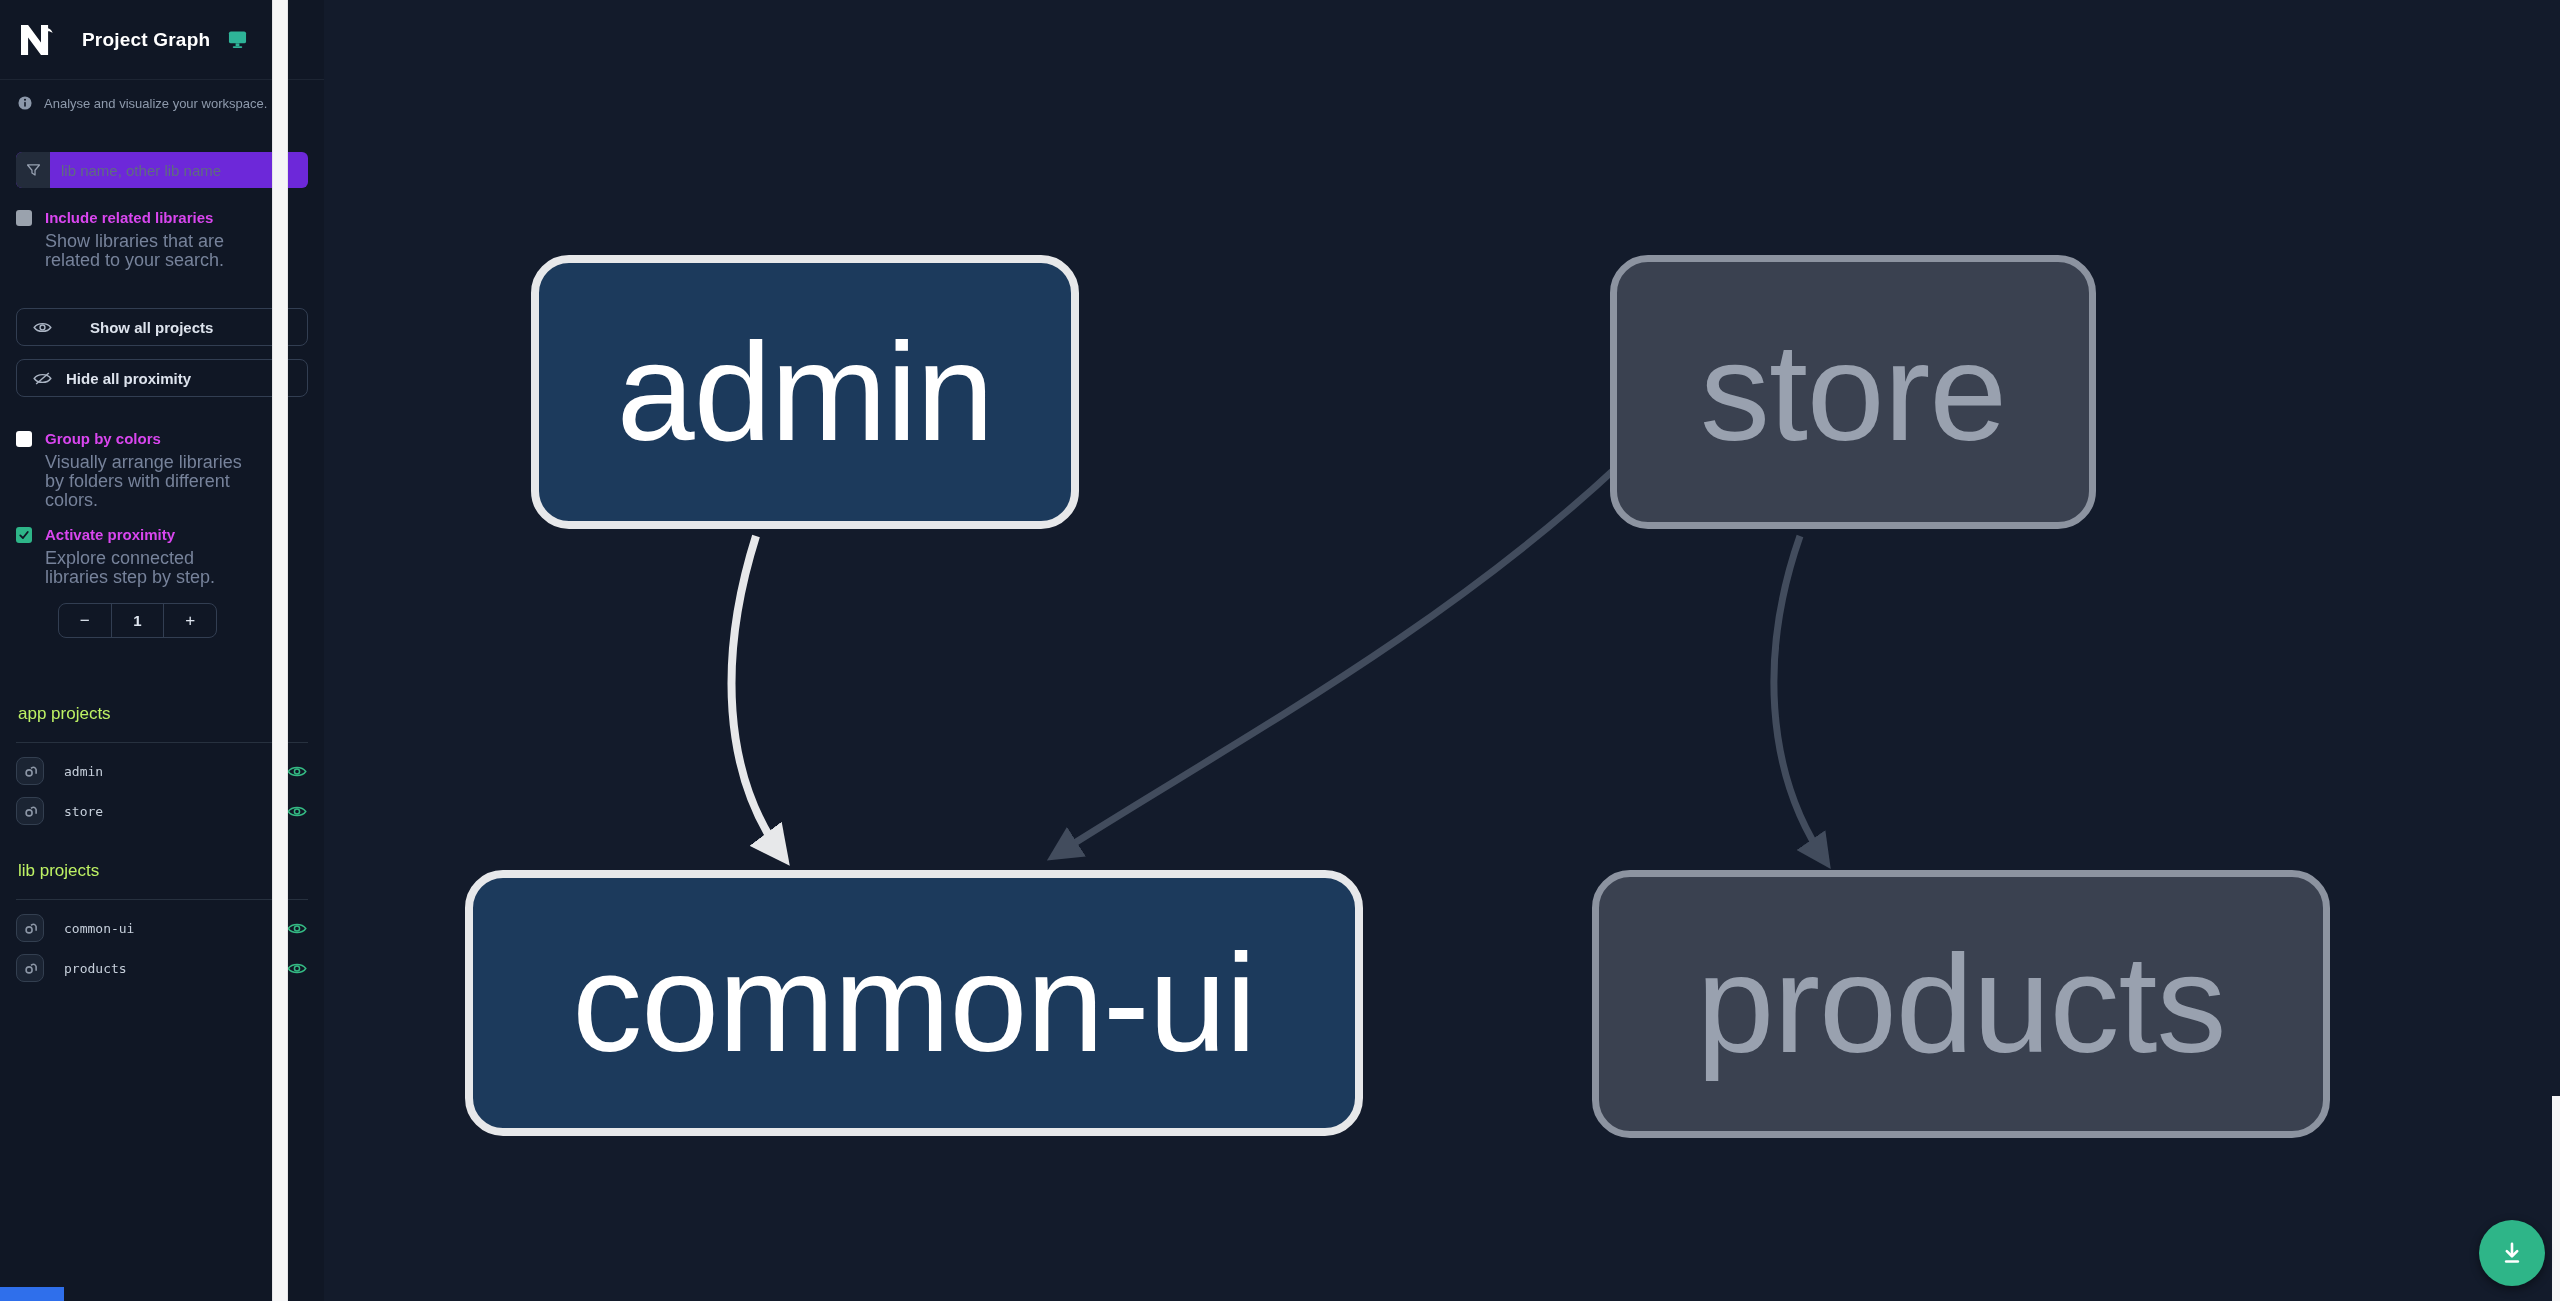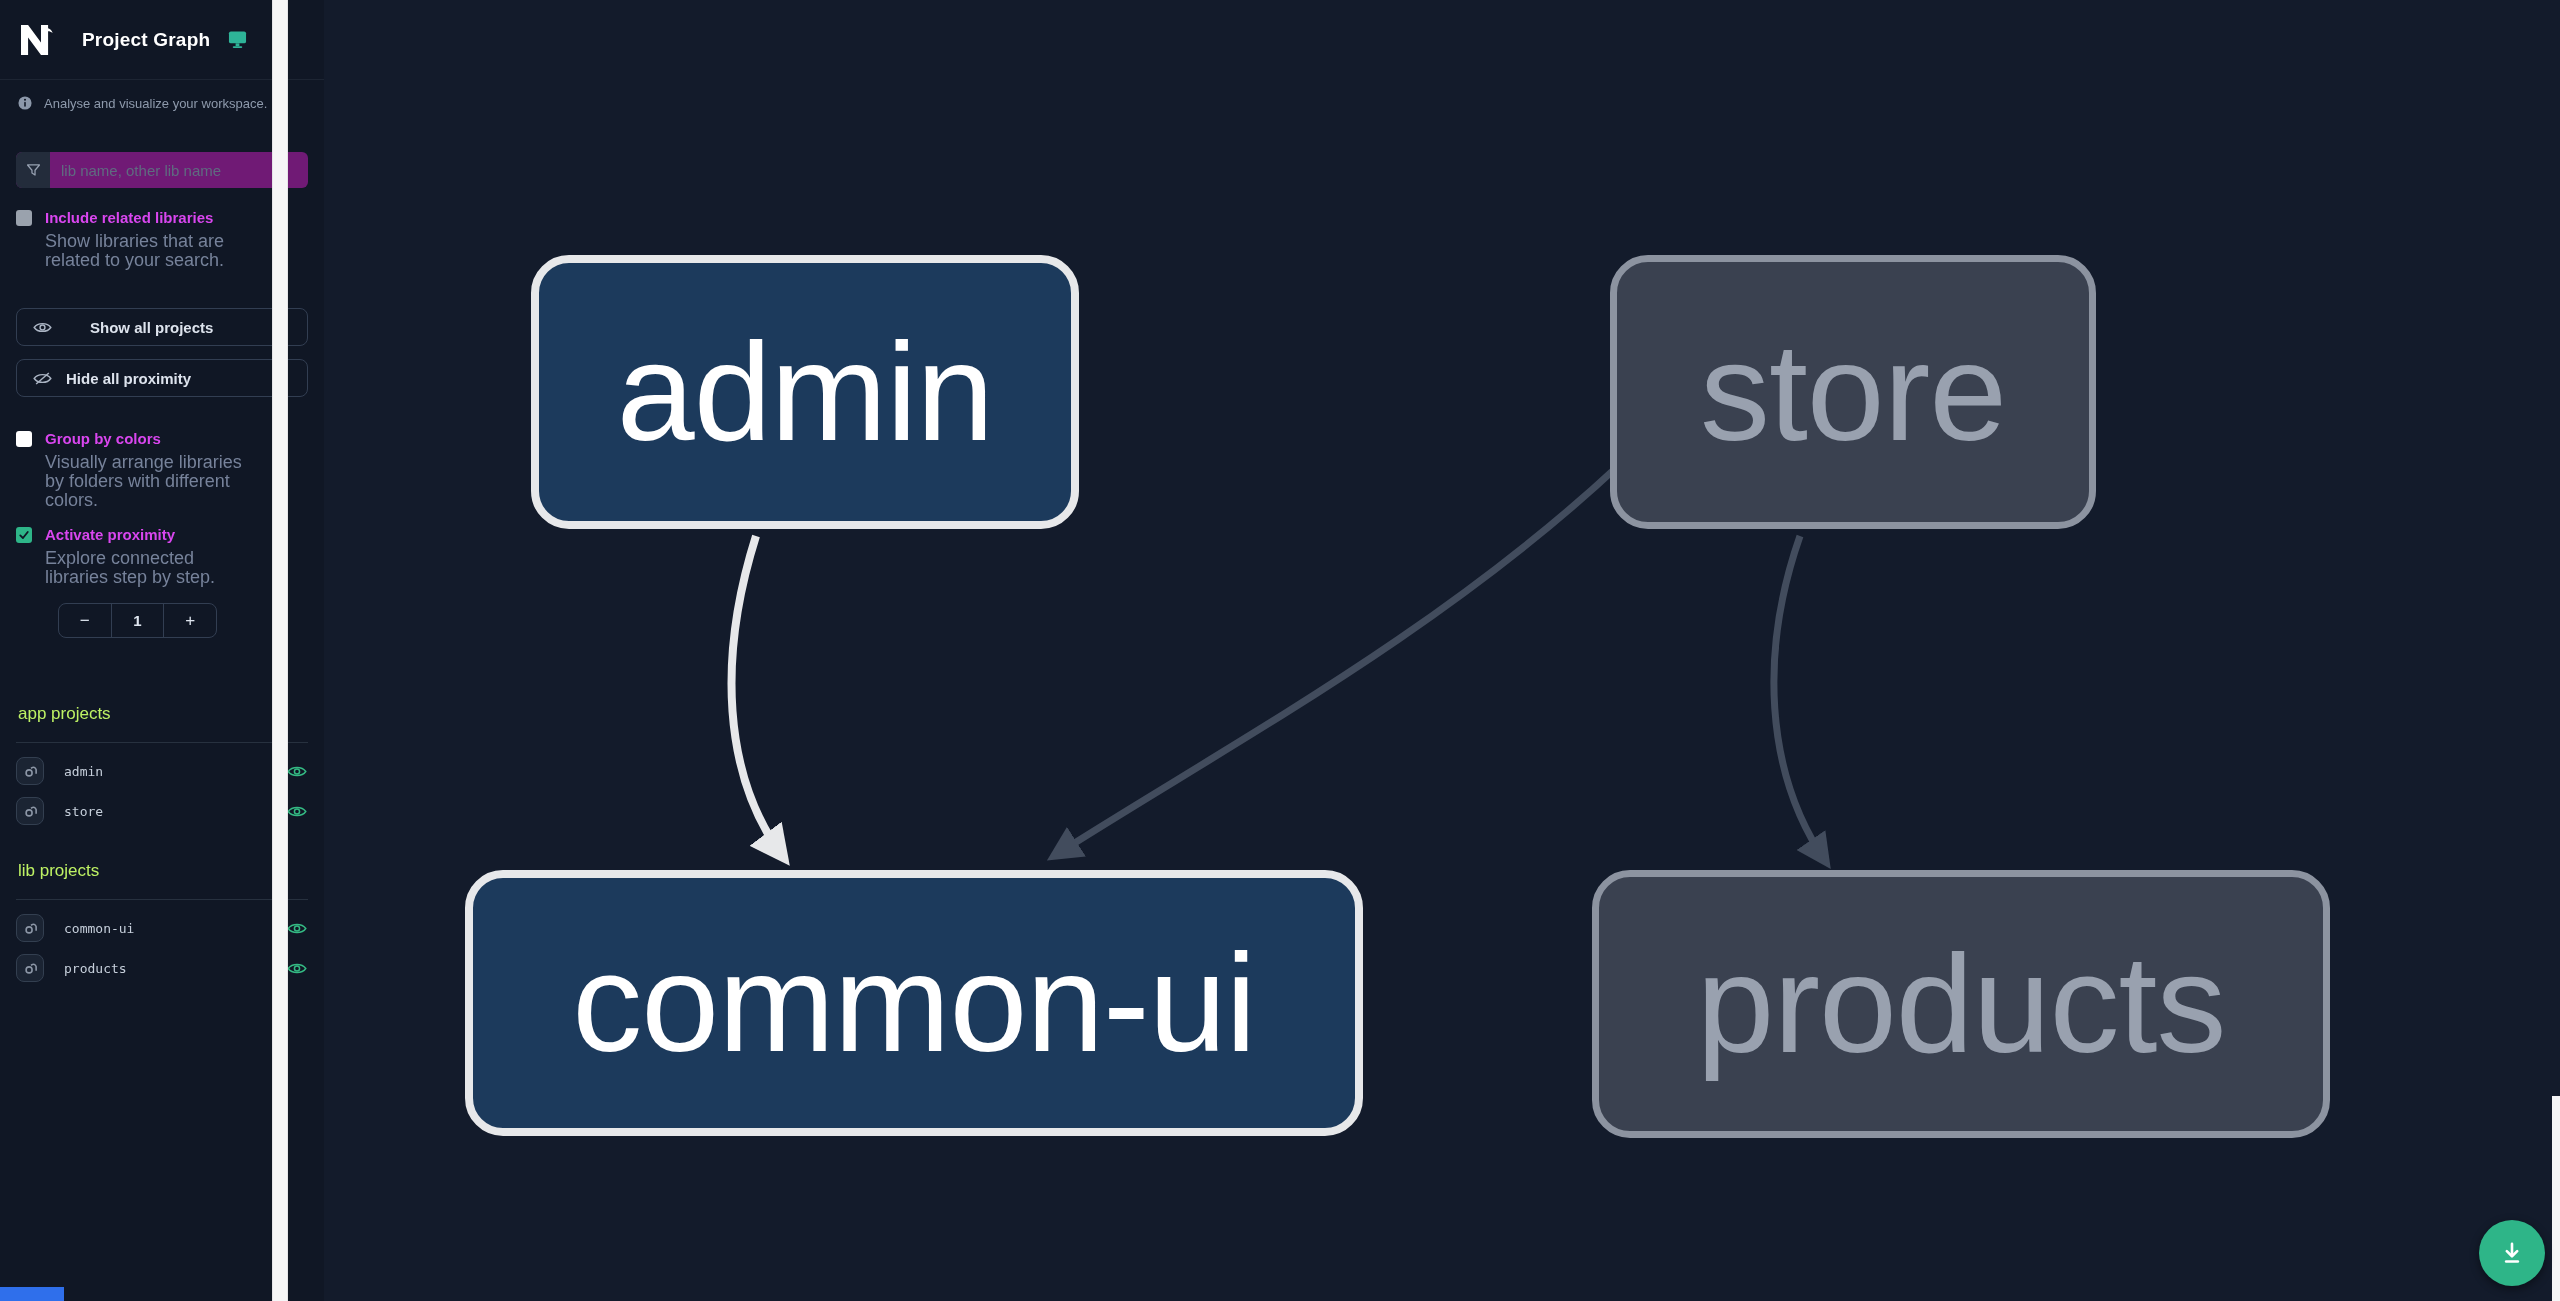--- a/index.html
+++ b/index.html
@@ -25,21 +25,21 @@
   .sb-monitor { margin-left:18px; width:19px; height:19px; color:#2eb498; }
 
   .sb-info {
     margin:16px 18px 0; display:flex; align-items:flex-start; gap:12px;
     font-size:13px; color:#8e9aac;
   }
   .info-glyph { width:14px; height:14px; flex:0 0 auto; margin-top:0px; }
 
   .sb-search {
     margin:41px 16px 0; height:36px; display:flex; align-items:stretch;
-    background:#701a75; border-radius:6px; overflow:hidden;justify-content:flex-end;
+    background:#6d28d9; border-radius:6px; overflow:hidden;justify-content:flex-end;
   }
   .search-icon-cell { width:34px; background:#232c3b; display:flex; align-items:center; justify-content:center; }
   .sb-search input {
     flex:1; min-width:0; background:transparent; border:0; outline:none;
     color:#cbd5e1; font-size:15px; padding:0 11px; font-family:"Liberation Sans",sans-serif;
   }
   .sb-search input::placeholder { color:#5f6b80; }
 
   .cbx-row { margin:22px 16px 0; display:grid; grid-template-columns:16px 1fr; column-gap:13px; }
   .cbx { width:16px; height:16px; border-radius:3px; margin-top:0px; display:flex; align-items:center; justify-content:center; cursor:pointer; }

